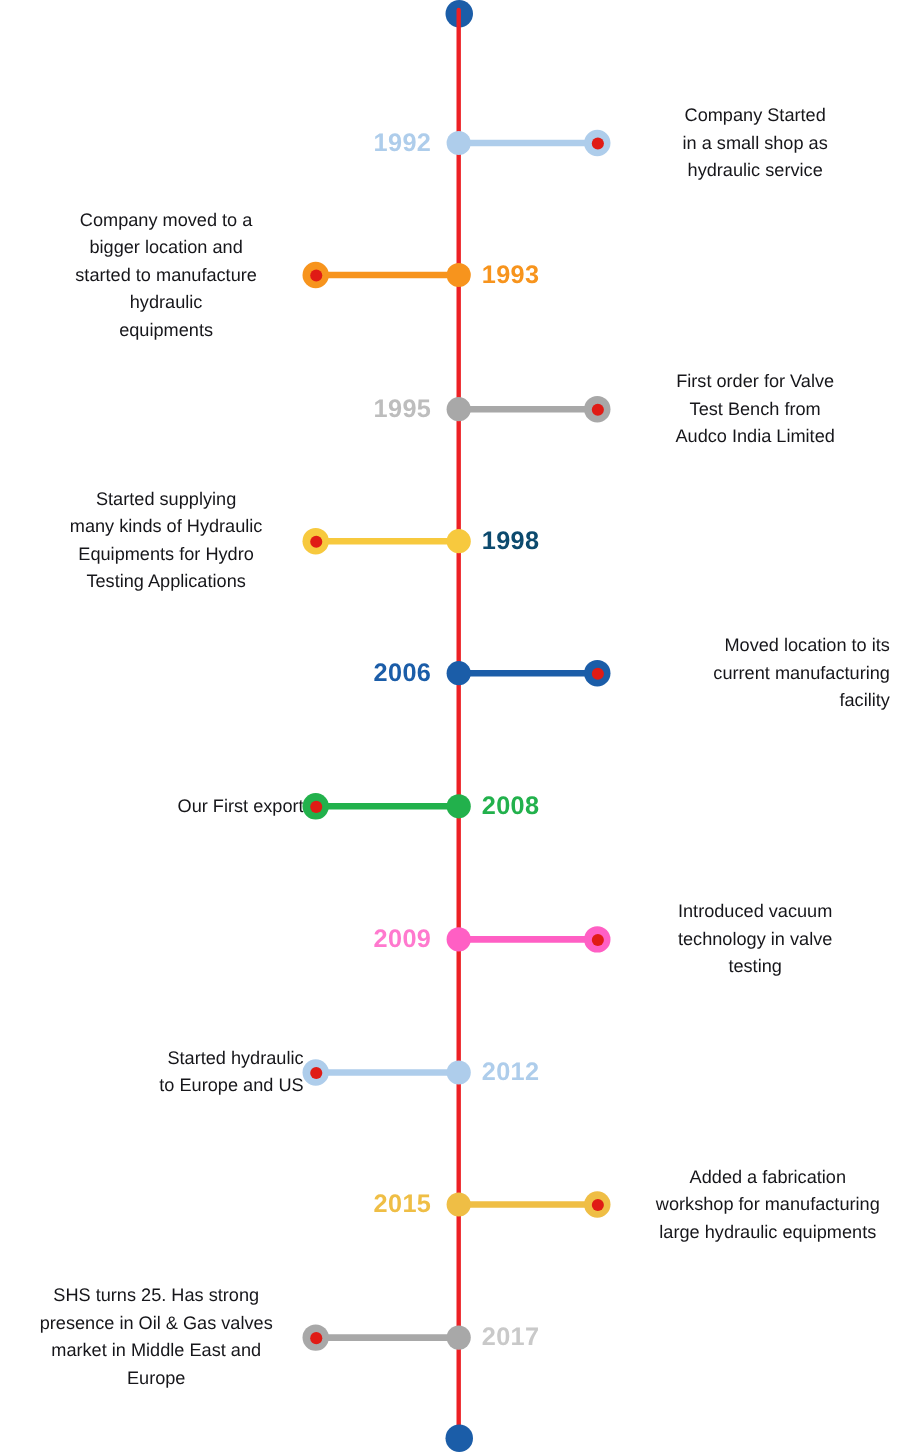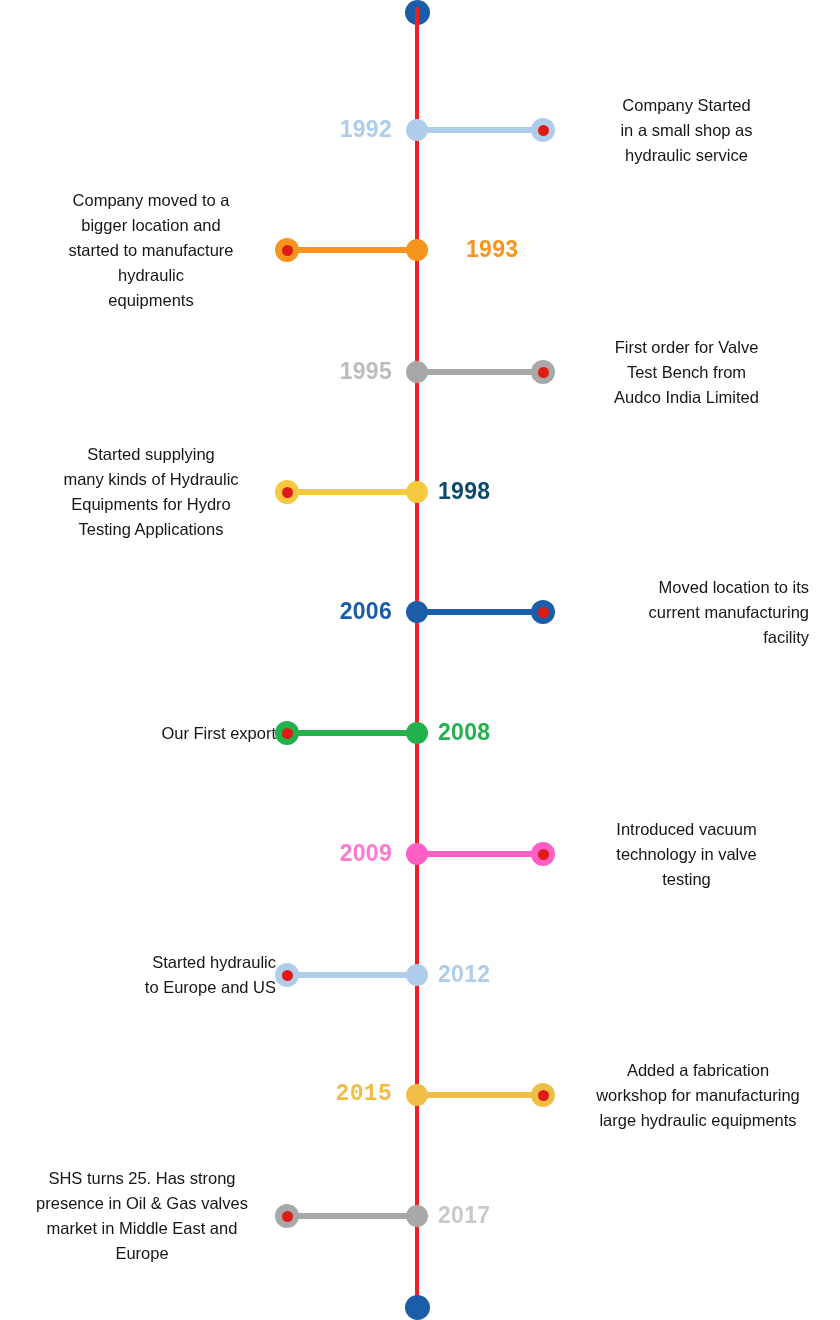--- a/index.html
+++ b/index.html
@@ -131,21 +131,21 @@
         <div>in a small shop as</div>
         <div>hydraulic service</div>
       </div>
     </div>
     <div class="event" style="top: 250px;">
       <div class="connector" style="background: rgb(247, 148, 29); left: 287px; width: 130px;"></div>
       <div class="hub-dot" style="background: rgb(247, 148, 29);"></div>
       <div class="end-dot" style="background: rgb(247, 148, 29); left: 275px;">
         <div class="core" style="background: rgb(224, 27, 21);"></div>
       </div>
-      <div class="year right-of-spine" style="color: rgb(247, 148, 29); margin-left: 28px;">1993</div>
+      <div class="year right-of-spine" style="color: rgb(247, 148, 29);">1993</div>
       <div class="desc on-left align-center" style="top: -62.5px;">
         <div>Company moved to a</div>
         <div>bigger location and</div>
         <div>started to manufacture</div>
         <div>hydraulic</div>
         <div>equipments</div>
       </div>
     </div>
     <div class="event" style="top: 372px;">
       <div class="connector" style="background: rgb(168, 168, 168); left: 417px; width: 126px;"></div>
@@ -222,21 +222,21 @@
         <div>Started hydraulic</div>
         <div>to Europe and US</div>
       </div>
     </div>
     <div class="event" style="top: 1095px;">
       <div class="connector" style="background: rgb(239, 190, 69); left: 417px; width: 126px;"></div>
       <div class="hub-dot" style="background: rgb(239, 190, 69);"></div>
       <div class="end-dot" style="background: rgb(239, 190, 69); left: 531px;">
         <div class="core" style="background: rgb(224, 27, 21);"></div>
       </div>
-      <div class="year left-of-spine" style="color: rgb(239, 190, 69); font-family: Liberation Mono, monospace;">2015</div>
+      <div class="year left-of-spine" style="color: rgb(239, 190, 69);">2015</div>
       <div class="desc on-right align-center wide" style="top: -37.5px;">
         <div>Added a fabrication</div>
         <div>workshop for manufacturing</div>
         <div>large hydraulic equipments</div>
       </div>
     </div>
     <div class="event" style="top: 1216px;">
       <div class="connector" style="background: rgb(168, 168, 168); left: 287px; width: 130px;"></div>
       <div class="hub-dot" style="background: rgb(168, 168, 168);"></div>
       <div class="end-dot" style="background: rgb(168, 168, 168); left: 275px;">

